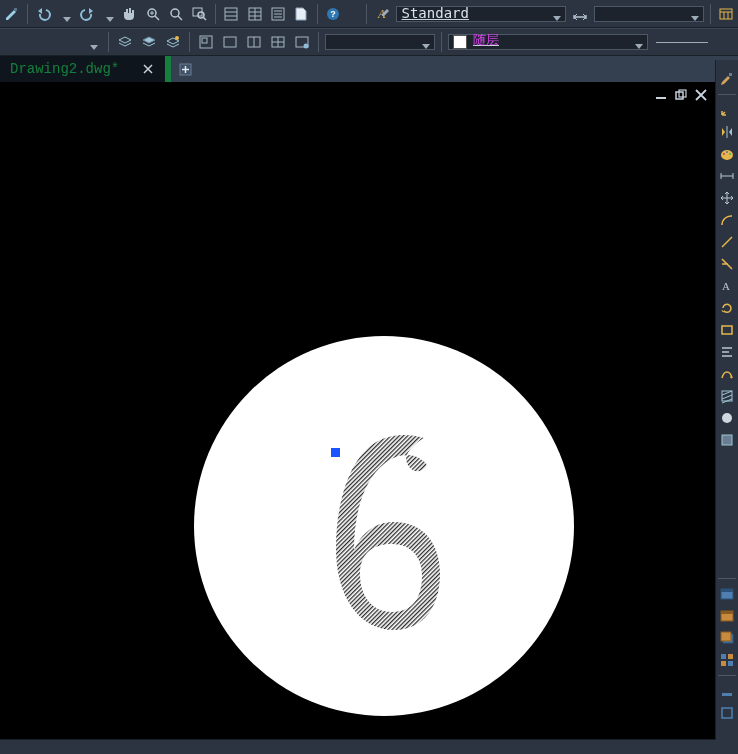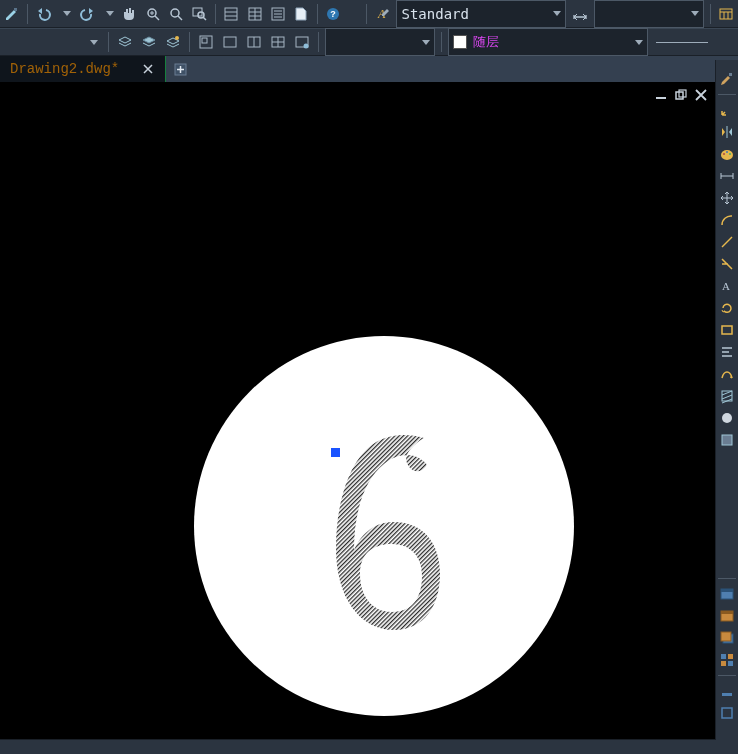--- a/index.html
+++ b/index.html
@@ -35,27 +35,28 @@
     display: flex;
     align-items: center;
     justify-content: center;
     cursor: pointer;
     margin: 0 1px;
     border-radius: 2px;
   }
   .tb-btn svg { display: block; }
   .tb-dd {
     display: flex;
-    align-items: center;
-    height: 28px;
+    align-items: flex-end;
+    height: 16px;
     background: #1c232c;
     border: 1px solid #4c5866;
     padding: 0 4px;
     margin: 0 2px;
     box-sizing: border-box;
+    text-decoration: underline;
   }
   .tb-dd .caret {
     margin-left: 4px;
     width: 0; height: 0;
     border-left: 4px solid transparent;
     border-right: 4px solid transparent;
     border-top: 5px solid #9eacba;
   }
   .tb-plain-dd { min-width: 60px; justify-content: flex-end; }
   .tb-dd.text-style { min-width: 170px; background: #1c232c; }
@@ -72,24 +73,24 @@
     background: #344050;
     display: flex;
     align-items: stretch;
     border-bottom: 1px solid #1a2028;
   }
   .tab {
     display: flex;
     align-items: center;
     padding: 0 10px;
     background: #1a232c;
-    color: #a16207;
+    color: #15803d;
     font-family: Consolas, "Courier New", monospace;
     font-size: 14px;
-    border-right: 1px solid #15803d;
+    border-right: 6px solid #15803d;
     position: relative;
   }
   .tab.active { background: #0f151c; }
   .tab .close {
     margin-left: 22px;
     width: 14px; height: 14px;
     display: flex; align-items: center; justify-content: center;
     cursor: pointer;
   }
   .tab-add {

